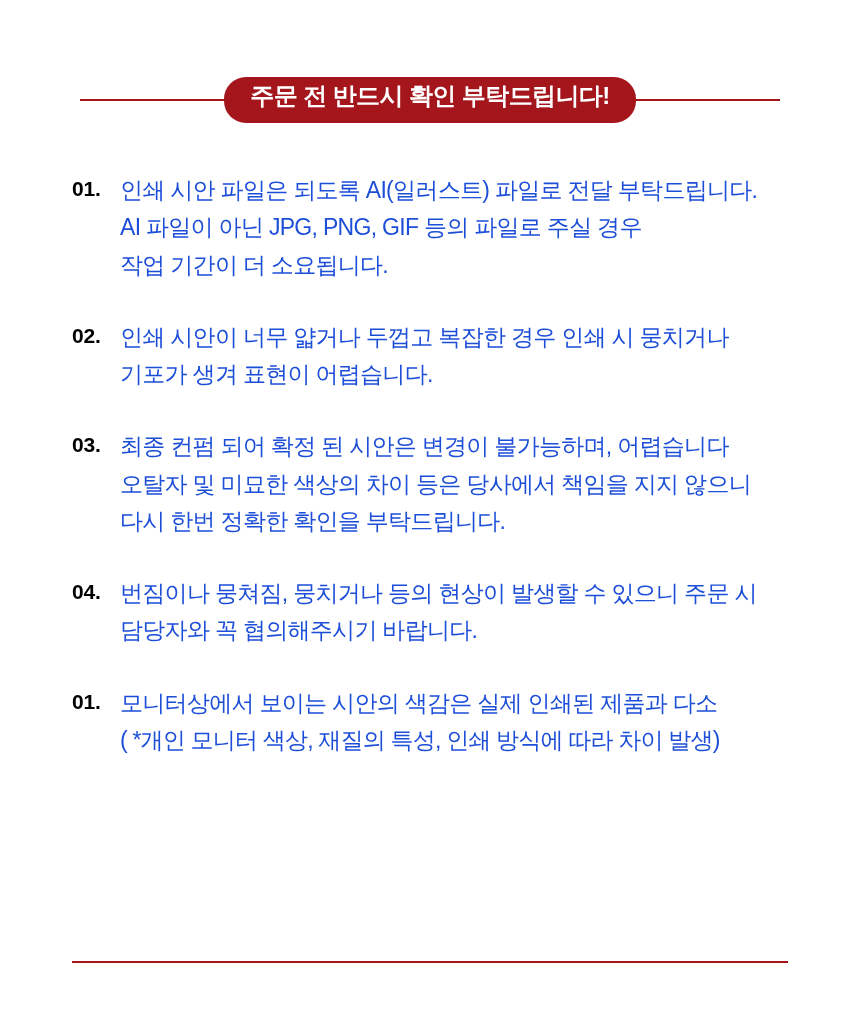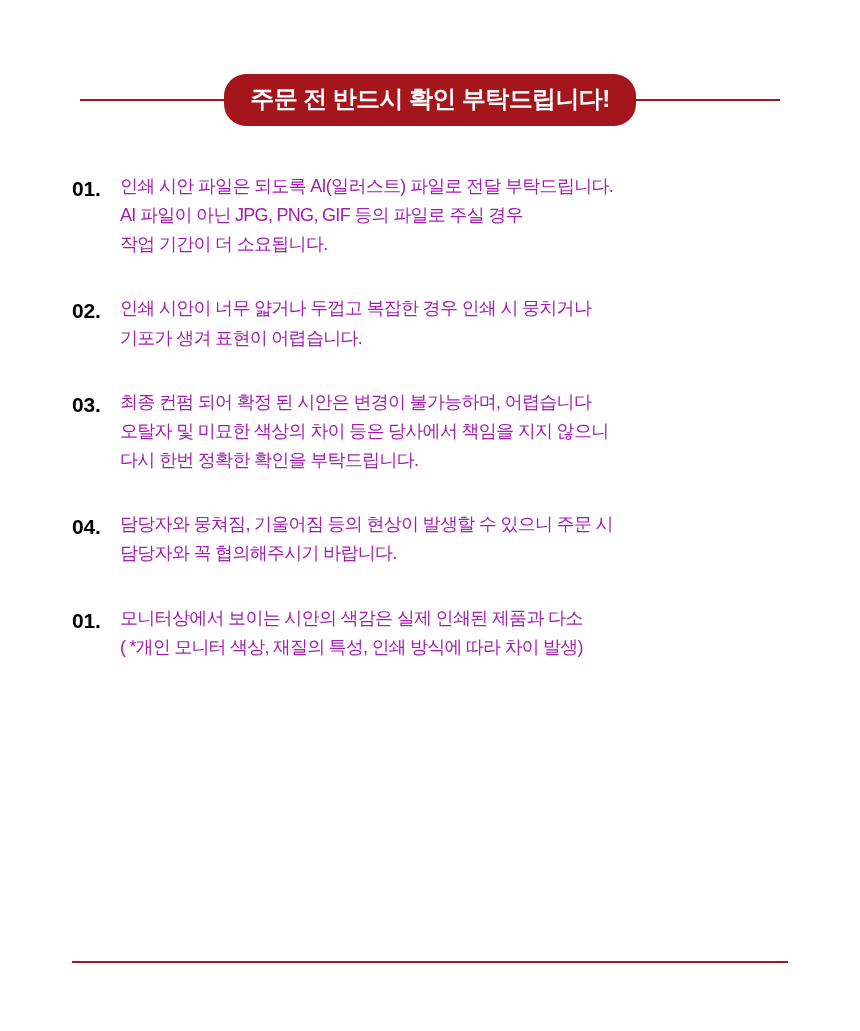--- a/index.html
+++ b/index.html
@@ -41,21 +41,21 @@
   .rule.right { margin-left: -6px; }
   .badge {
     position: relative;
     z-index: 2;
     background: #a5151c;
     color: #ffffff;
     font-size: 24px;
     font-weight: bold;
     letter-spacing: -0.6px;
     line-height: 1;
-    padding: 13px 26px 15px 26px;
+    padding: 7px 26px 15px 26px;
     border-radius: 22px;
     white-space: nowrap;
   }
 
   
   .list {
     margin: 0;
     padding: 0;
     list-style: none;
     position: relative;
@@ -75,24 +75,24 @@
     font-size: 21px;
     font-weight: bold;
     color: #000000;
     line-height: 1.62;
     letter-spacing: -0.2px;
   }
   .lines {
     flex: 1 1 auto;
   }
   .line {
-    font-size: 18px;
+    font-size: 23px;
     line-height: 1.62;
     letter-spacing: -0.7px;
-    color: #a21caf;
+    color: #1d4ed8;
     white-space: nowrap;
   }
   .line.note {
     letter-spacing: -0.8px;
   }
 
   
   .bottom-rule {
     position: absolute;
     left: 72px;
@@ -137,21 +137,21 @@
       <div class="lines">
         <div class="line">최종 컨펌 되어 확정 된 시안은 변경이 불가능하며, 어렵습니다</div>
         <div class="line">오탈자 및 미묘한 색상의 차이 등은 당사에서 책임을 지지 않으니</div>
         <div class="line">다시 한번 정확한 확인을 부탁드립니다.</div>
       </div>
     </li>
 
     <li class="item">
       <div class="num">04.</div>
       <div class="lines">
-        <div class="line">담당자와 뭉쳐짐, 기울어짐 등의 현상이 발생할 수 있으니 주문 시</div>
+        <div class="line">번짐이나 뭉쳐짐, 뭉치거나 등의 현상이 발생할 수 있으니 주문 시</div>
         <div class="line">담당자와 꼭 협의해주시기 바랍니다.</div>
       </div>
     </li>
 
     <li class="item">
       <div class="num">01.</div>
       <div class="lines">
         <div class="line">모니터상에서 보이는 시안의 색감은 실제 인쇄된 제품과 다소</div>
         <div class="line note">( *개인 모니터 색상, 재질의 특성, 인쇄 방식에 따라 차이 발생)</div>
       </div>

